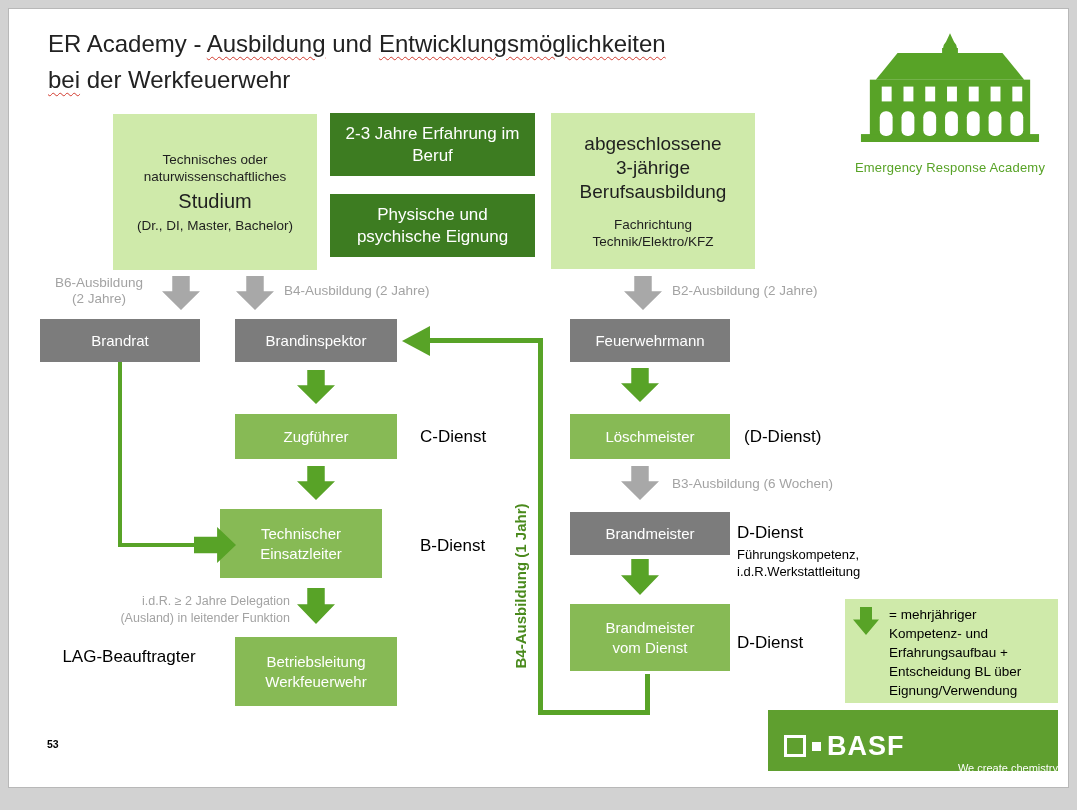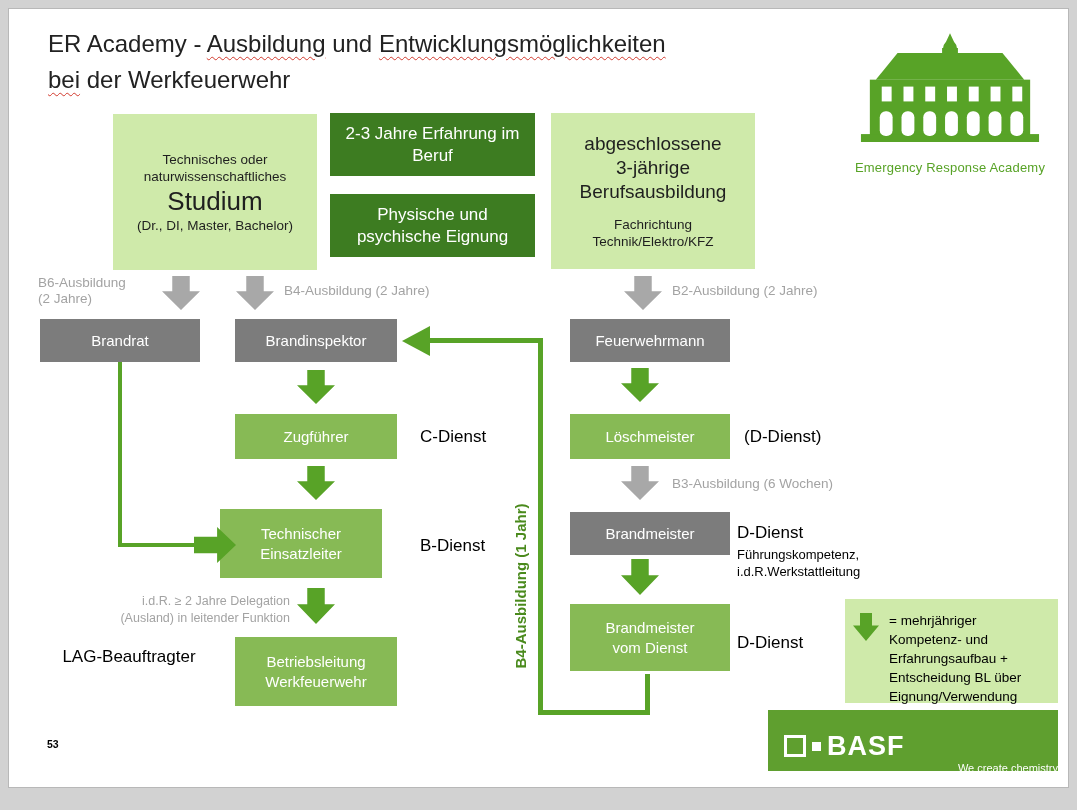--- a/index.html
+++ b/index.html
@@ -23,21 +23,21 @@
   .ba.down{clip-path:polygon(27% 0, 73% 0, 73% 45%, 100% 45%, 50% 100%, 0 45%, 27% 45%);}
   .ba.right{clip-path:polygon(0 27%, 55% 27%, 55% 0, 100% 50%, 55% 100%, 55% 73%, 0 73%);}
   .head-left{clip-path:polygon(100% 0, 0 50%, 100% 100%);}
   .g-green{background:var(--bright-green,#58a327);}
   .g-gray{background:var(--gray-arrow,#a8a8a8);}
   .line{position:absolute;background:var(--bright-green,#58a327);}
   .gray-label{font-size:13.5px;color:var(--gray-text,#a3a3a3);line-height:16px;}
   .rank-label{font-size:17px;color:#000;white-space:nowrap;}
   .small-black{font-size:13px;color:#000;line-height:17px;}
   .rot-label{transform:rotate(-90deg);font-size:15px;font-weight:bold;color:var(--rot-green,#4a8a1c);text-align:center;white-space:nowrap;}
-  .legend-box{background:var(--light-green,#cfeaaa);display:flex;align-items:flex-start;padding:12px 8px;}
+  .legend-box{background:var(--light-green,#cfeaaa);display:flex;align-items:flex-start;padding:6px 8px;}
   .legend-text{font-size:13.5px;line-height:19px;color:#000;margin-left:10px;}
   .caption{font-size:13px;color:var(--bright-green,#58a327);text-align:center;letter-spacing:.2px;}
   .basf-box{background:var(--basf-green,#5f9f2f);color:#fff;padding:25px 0 0 16px;text-align:right;}
   .basf-row{display:flex;align-items:center;}
   .sq-outline{width:16px;height:16px;border:3px solid #fff;display:inline-block;}
   .sq-fill{width:9px;height:9px;background:#fff;display:inline-block;margin:0 6px 0 6px;}
   .basf-word{font-size:27px;font-weight:bold;letter-spacing:1px;line-height:22px;}
   .basf-tagline{font-size:11px;margin-top:5px;}
   .pagenum{font-size:10.5px;font-weight:bold;color:#000;}
 </style>
@@ -79,36 +79,36 @@
       <rect x="134" y="79" width="13" height="25" rx="6"></rect>
       <rect x="156" y="79" width="13" height="25" rx="6"></rect>
     </g>
   </svg>
 </div>
 <div class="abs caption" style="left:848px;top:160px;width:204px;">Emergency Response Academy</div>
 
 <div class="abs box light-green" style="left:113px;top:114px;width:204px;height:156px;">
   <div style="font-size:13.5px;line-height:17px;">Technisches oder</div>
   <div style="font-size:13.5px;line-height:17px;">naturwissenschaftliches</div>
-  <div style="font-size:26px;line-height:28px;margin:2px 0;">Studium</div>
+  <div style="font-size:20px;line-height:28px;margin:2px 0;">Studium</div>
   <div style="font-size:13.5px;line-height:17px;">(Dr., DI, Master, Bachelor)</div>
 </div>
 
 <div class="abs box dark-green" style="left:330px;top:113px;width:205px;height:63px;padding:4px 14px;font-size:17px;line-height:22px;">2-3 Jahre Erfahrung im Beruf</div>
 <div class="abs box dark-green" style="left:330px;top:194px;width:205px;height:63px;padding:4px 14px;font-size:17px;line-height:22px;">Physische und psychische Eignung</div>
 
 <div class="abs box light-green" style="left:551px;top:113px;width:204px;height:156px;">
   <div style="font-size:19px;line-height:24px;">abgeschlossene</div>
   <div style="font-size:19px;line-height:24px;">3-jährige</div>
   <div style="font-size:19px;line-height:24px;">Berufsausbildung</div>
   <div style="font-size:13.5px;line-height:17px;margin-top:12px;">Fachrichtung</div>
   <div style="font-size:13.5px;line-height:17px;">Technik/Elektro/KFZ</div>
 </div>
 
-<div class="abs gray-label" style="left:38px;top:275px;width:122px;text-align:left;">
+<div class="abs gray-label" style="left:38px;top:275px;width:122px;text-align:center;">
   <div>B6-Ausbildung</div>
   <div>(2 Jahre)</div>
 </div>
 <div class="ba down g-gray" style="left:162px;top:276px;width:38px;height:34px;"></div>
 
 <div class="ba down g-gray" style="left:236px;top:276px;width:38px;height:34px;"></div>
 <div class="abs gray-label" style="left:284px;top:283px;">B4-Ausbildung (2 Jahre)</div>
 
 <div class="ba down g-gray" style="left:624px;top:276px;width:38px;height:34px;"></div>
 <div class="abs gray-label" style="left:672px;top:283px;">B2-Ausbildung (2 Jahre)</div>

